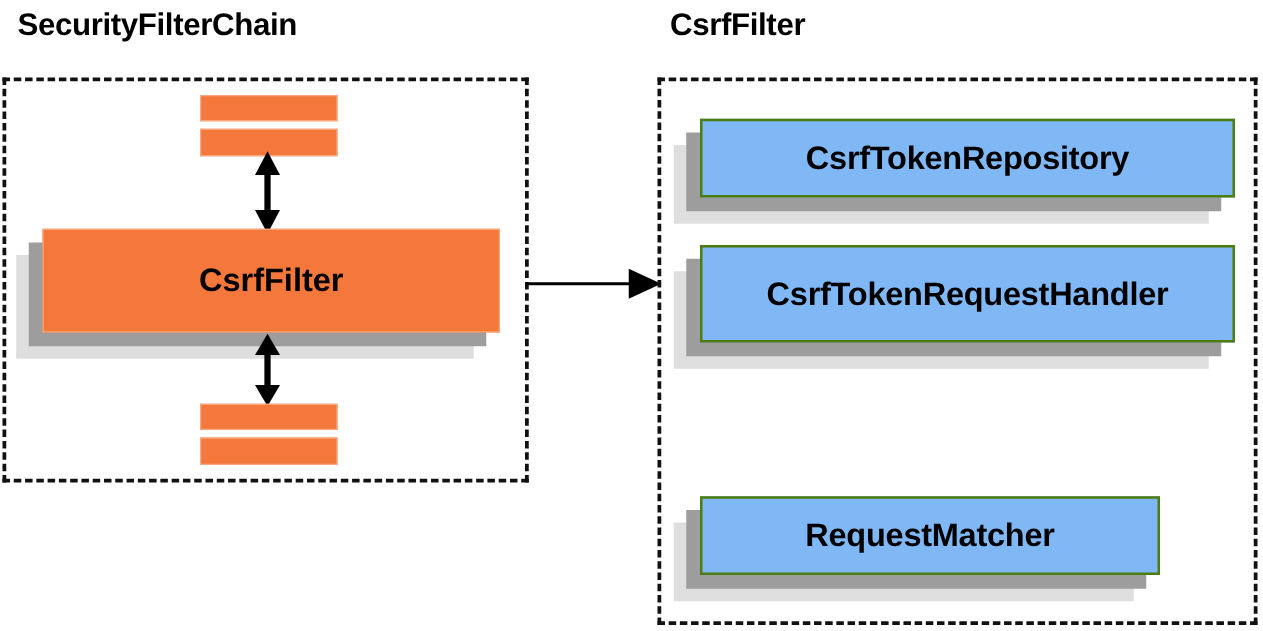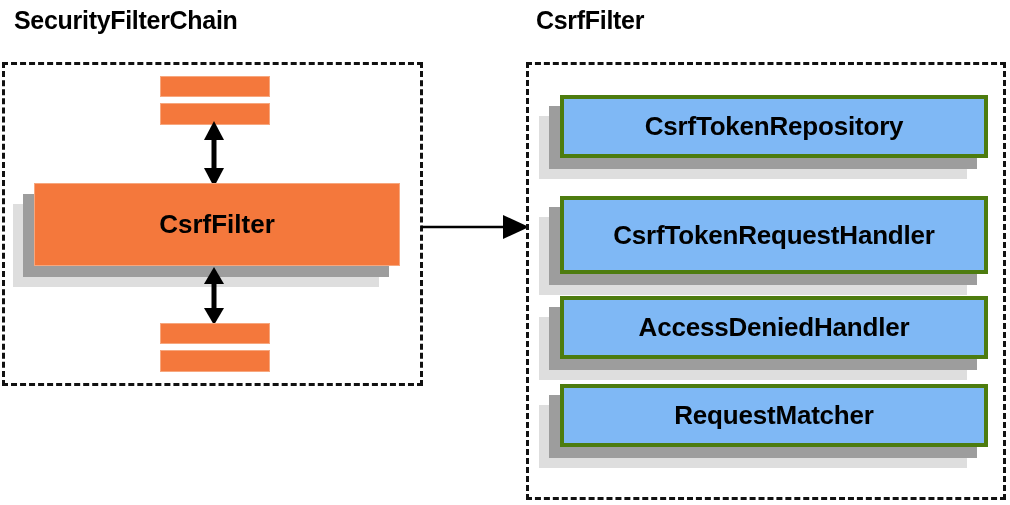--- a/index.html
+++ b/index.html
@@ -63,21 +63,21 @@
     align-items: center;
     justify-content: center;
     color: #000000;
     font-weight: bold;
     white-space: nowrap;
   }
 
   
   .stack-blue .face {
     background: #7fb8f5;
-    border: 4px solid #4d7c0f;
+    border: 2px solid #4d7c0f;
     font-size: 26px;
     letter-spacing: -0.2px;
   }
 
   
   .stack-orange .face {
     background: #f4783c;
     border: 1px solid #f7a77e;
     font-size: 26px;
   }
@@ -143,25 +143,20 @@
     <div class="shadow-near"></div>
     <div class="face">CsrfTokenRepository</div>
   </div>
 
   <div class="stack stack-blue" style="left:560px; top:196px; width:428px; height:78px;">
     <div class="shadow-far"></div>
     <div class="shadow-near"></div>
     <div class="face">CsrfTokenRequestHandler</div>
   </div>
 
-  <div class="stack stack-blue" style="left:560px; top:296px; width:428px; height:63px;">
-    <div class="shadow-far"></div>
-    <div class="shadow-near"></div>
-    <div class="face">AccessDeniedHandler</div>
-  </div>
 
-  <div class="stack stack-blue" style="left:560px; top:384px; width:428px; height:63px;">
+  <div class="stack stack-blue" style="left:560px; top:397px; width:368px; height:63px;">
     <div class="shadow-far"></div>
     <div class="shadow-near"></div>
     <div class="face">RequestMatcher</div>
   </div>
 
 </div>
 
 </body></html>

